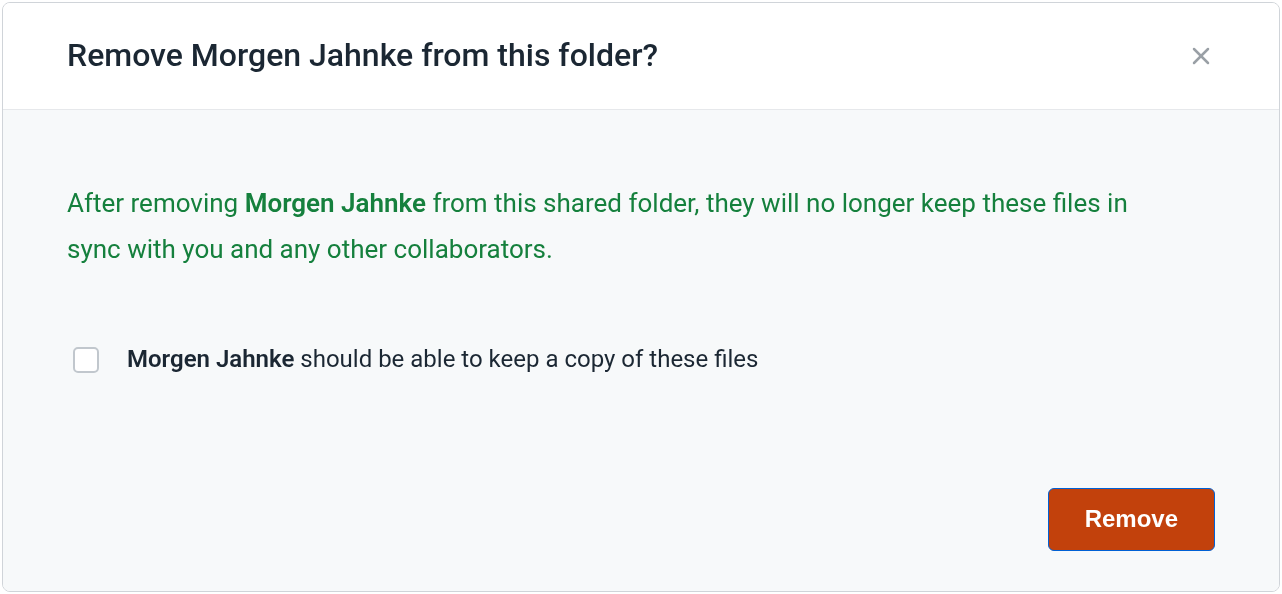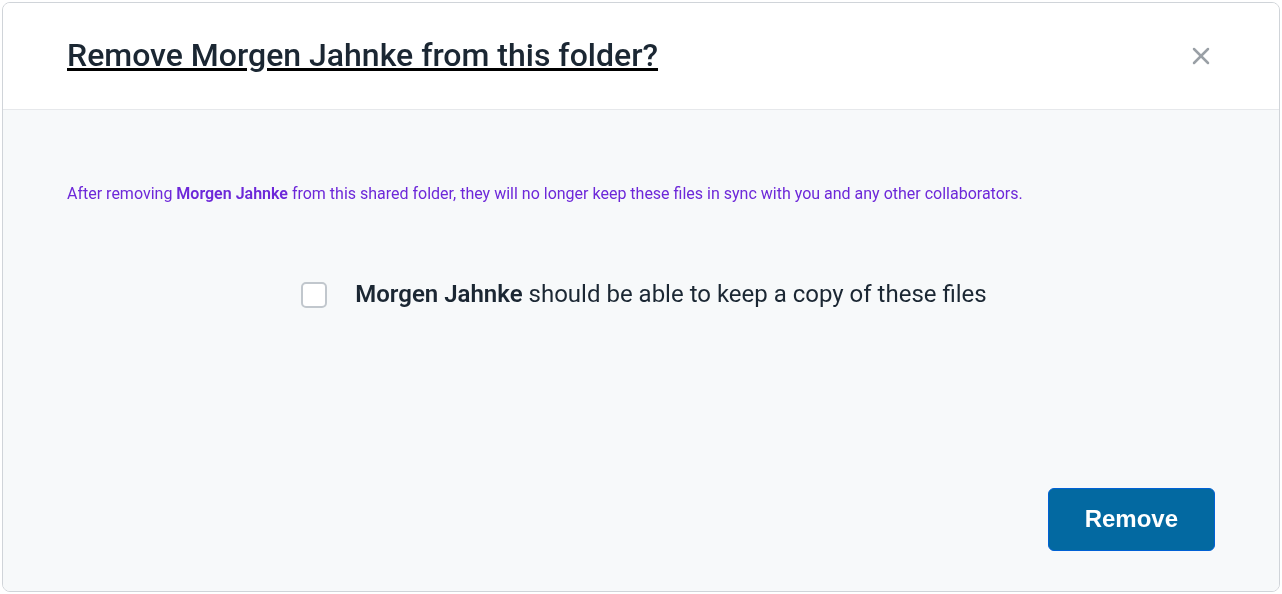--- a/index.html
+++ b/index.html
@@ -27,21 +27,20 @@
       flex-direction: column;
     }
 
     .dialog-header {
       display: flex;
       align-items: center;
       justify-content: space-between;
       padding: 32px 60px 32px 64px;
       background: #ffffff;
       border-bottom: 1px solid #e6e8eb;
-      text-decoration: underline;
     }
 
     .dialog-title {
       font-size: 32px;
       font-weight: 500;
       color: #1b2733;
       line-height: 1.3;
     }
 
     .close-btn {
@@ -62,41 +61,40 @@
 
     .dialog-body {
       flex: 1;
       background: #f7f9fa;
       padding: 70px 64px 40px 64px;
       display: flex;
       flex-direction: column;
     }
 
     .description {
-      font-size: 16px;
-      color: #6d28d9;
+      font-size: 26px;
+      color: #15803d;
       line-height: 1.8;
       margin-bottom: 70px;
       max-width: 1100px;
     }
 
     .description .bold,
     .checkbox-row .bold {
       font-weight: 600;
     }
 
     .checkbox-row {
       display: flex;
       align-items: center;
       gap: 28px;
       font-size: 24px;
       color: #1b2733;
       line-height: 1.4;
       padding-left: 6px;
-      justify-content: center;
     }
 
     .checkbox {
       width: 26px;
       height: 26px;
       border: 2px solid #c1c7cd;
       border-radius: 5px;
       background: #ffffff;
       cursor: pointer;
       flex-shrink: 0;
@@ -115,21 +113,21 @@
     .btn {
       font-size: 24px;
       font-weight: 600;
       padding: 16px 36px;
       border-radius: 6px;
       cursor: pointer;
       line-height: 1.2;
     }
 
     .btn-primary {
-      background: #0369a1;
+      background: #c2410c;
       color: #ffffff;
       border: 1px solid #0061d5;
     }
 
     .btn-secondary {
       background: #ffffff;
       color: #1b2733;
       border: 1px solid #c1c7cd;
     }
   </style>

